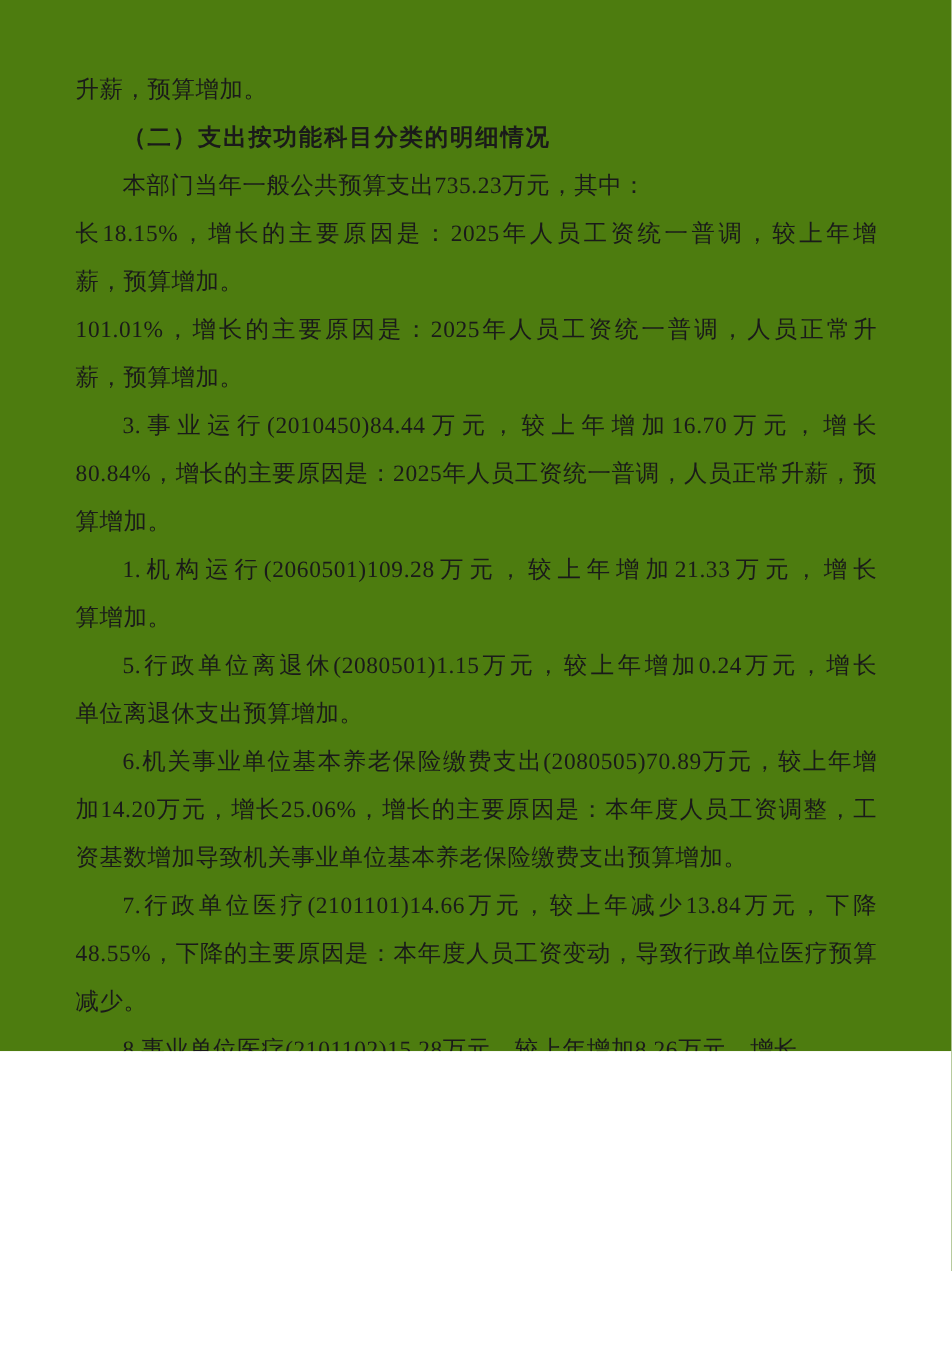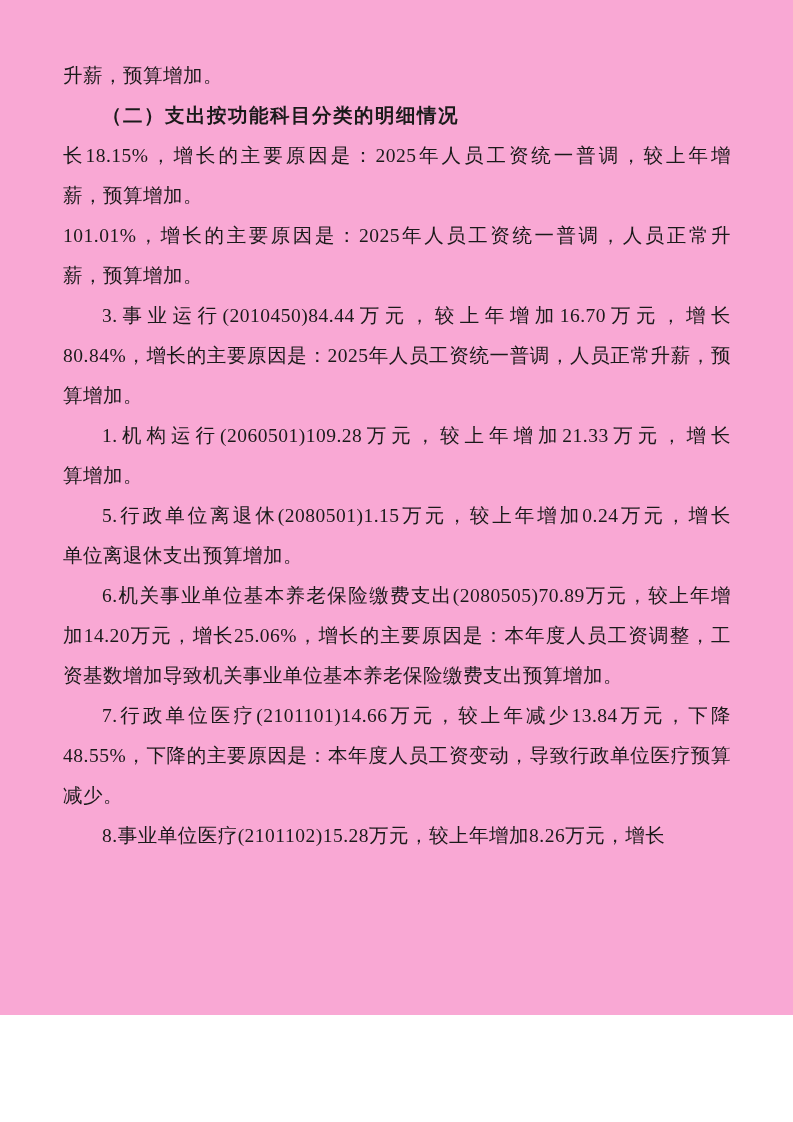--- a/index.html
+++ b/index.html
@@ -3,22 +3,22 @@
 <meta charset="utf-8">
 <style>
   html, body {
     margin: 0;
     padding: 0;
     background: #ffffff;
   }
   .page {
     position: relative;
     width: 793px;
-    height: 1015px;
-    background: #f9a8d4;
+    height: 876px;
+    background: #4d7c0f;
     overflow: hidden;
     font-family: "Liberation Serif", "DejaVu Serif", serif;
     color: #1a1a1a;
     text-decoration: underline;
   }
   .content {
     position: absolute;
     left: 63px;
     top: 56px;
     width: 668px;
@@ -61,20 +61,23 @@
 
 <div class="page">
   <div class="content" id="paragraph-container">
       <div class="para">
         <div class="line">升薪，预算增加。</div>
       </div>
       <div class="para heading">
         <div class="line indent">（二）支出按功能科目分类的明细情况</div>
       </div>
       <div class="para">
+        <div class="line indent">本部门当年一般公共预算支出735.23万元，其中：</div>
+      </div>
+      <div class="para">
         <div class="line full">长18.15%，增长的主要原因是：2025年人员工资统一普调，较上年增</div>
         <div class="line">薪，预算增加。</div>
       </div>
       <div class="para">
         <div class="line full">101.01%，增长的主要原因是：2025年人员工资统一普调，人员正常升</div>
         <div class="line">薪，预算增加。</div>
       </div>
       <div class="para">
         <div class="line full indent">3.事业运行(2010450)84.44万元，较上年增加16.70万元，增长</div>
         <div class="line full">80.84%，增长的主要原因是：2025年人员工资统一普调，人员正常升薪，预</div>

